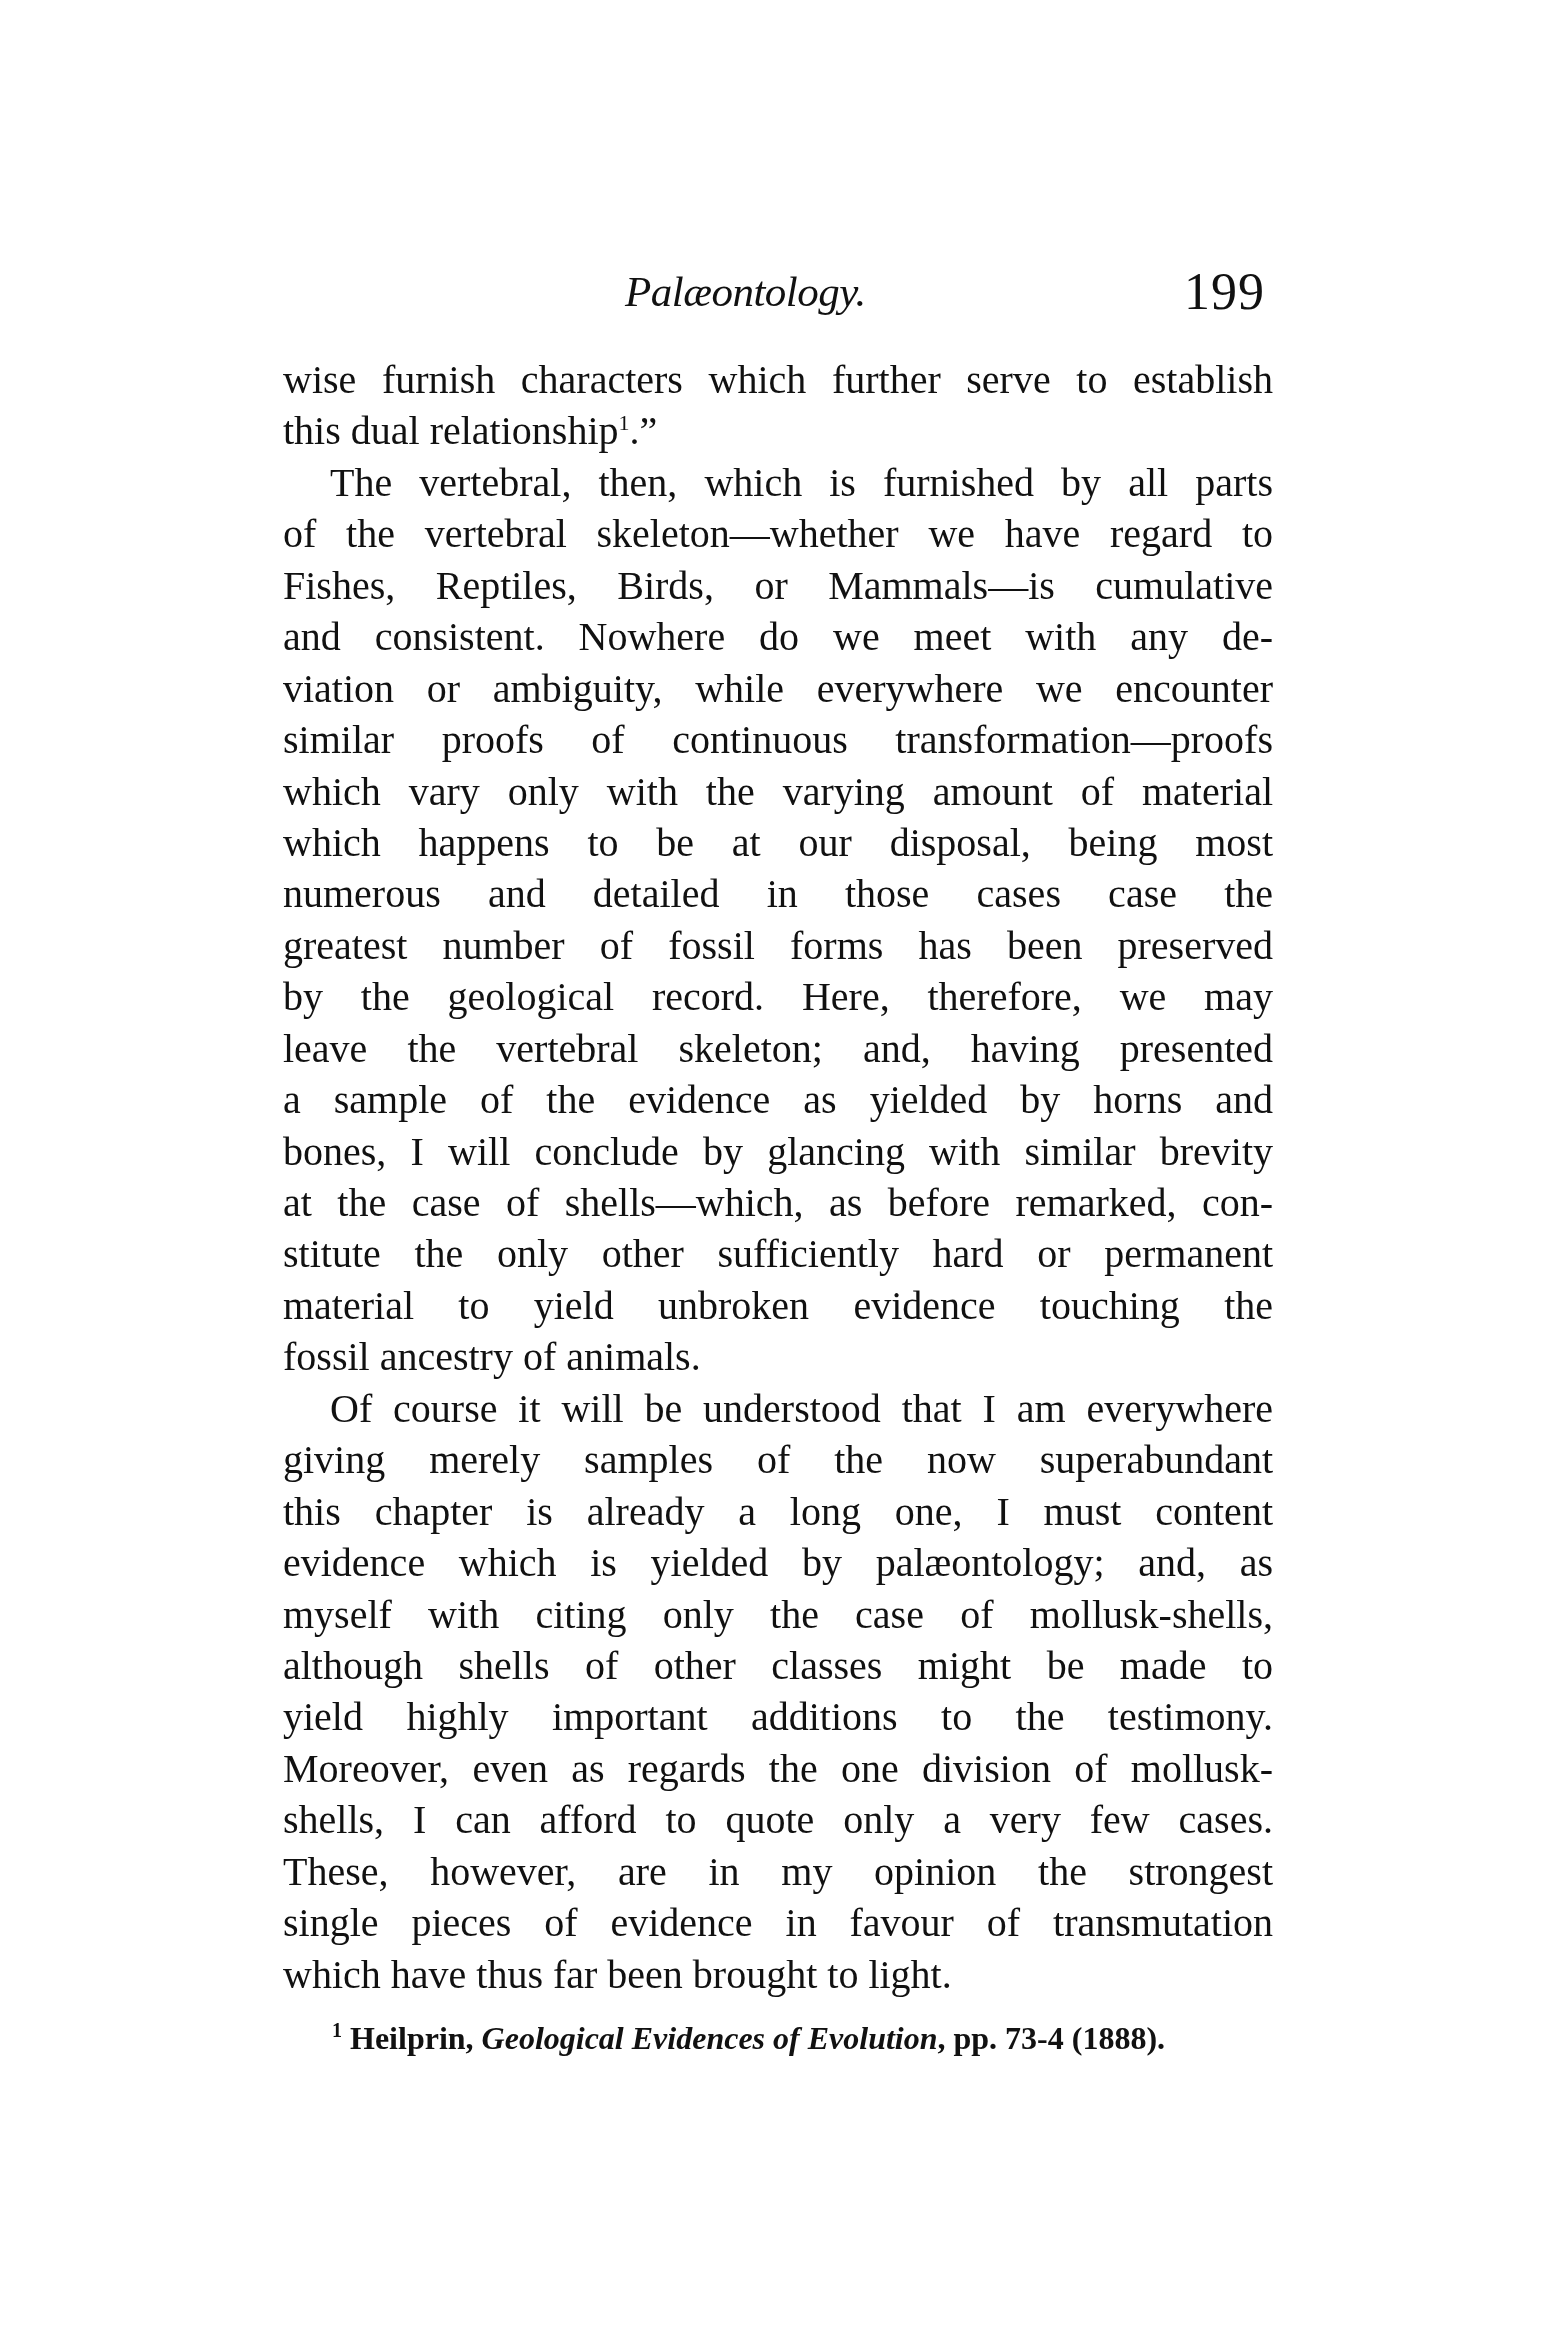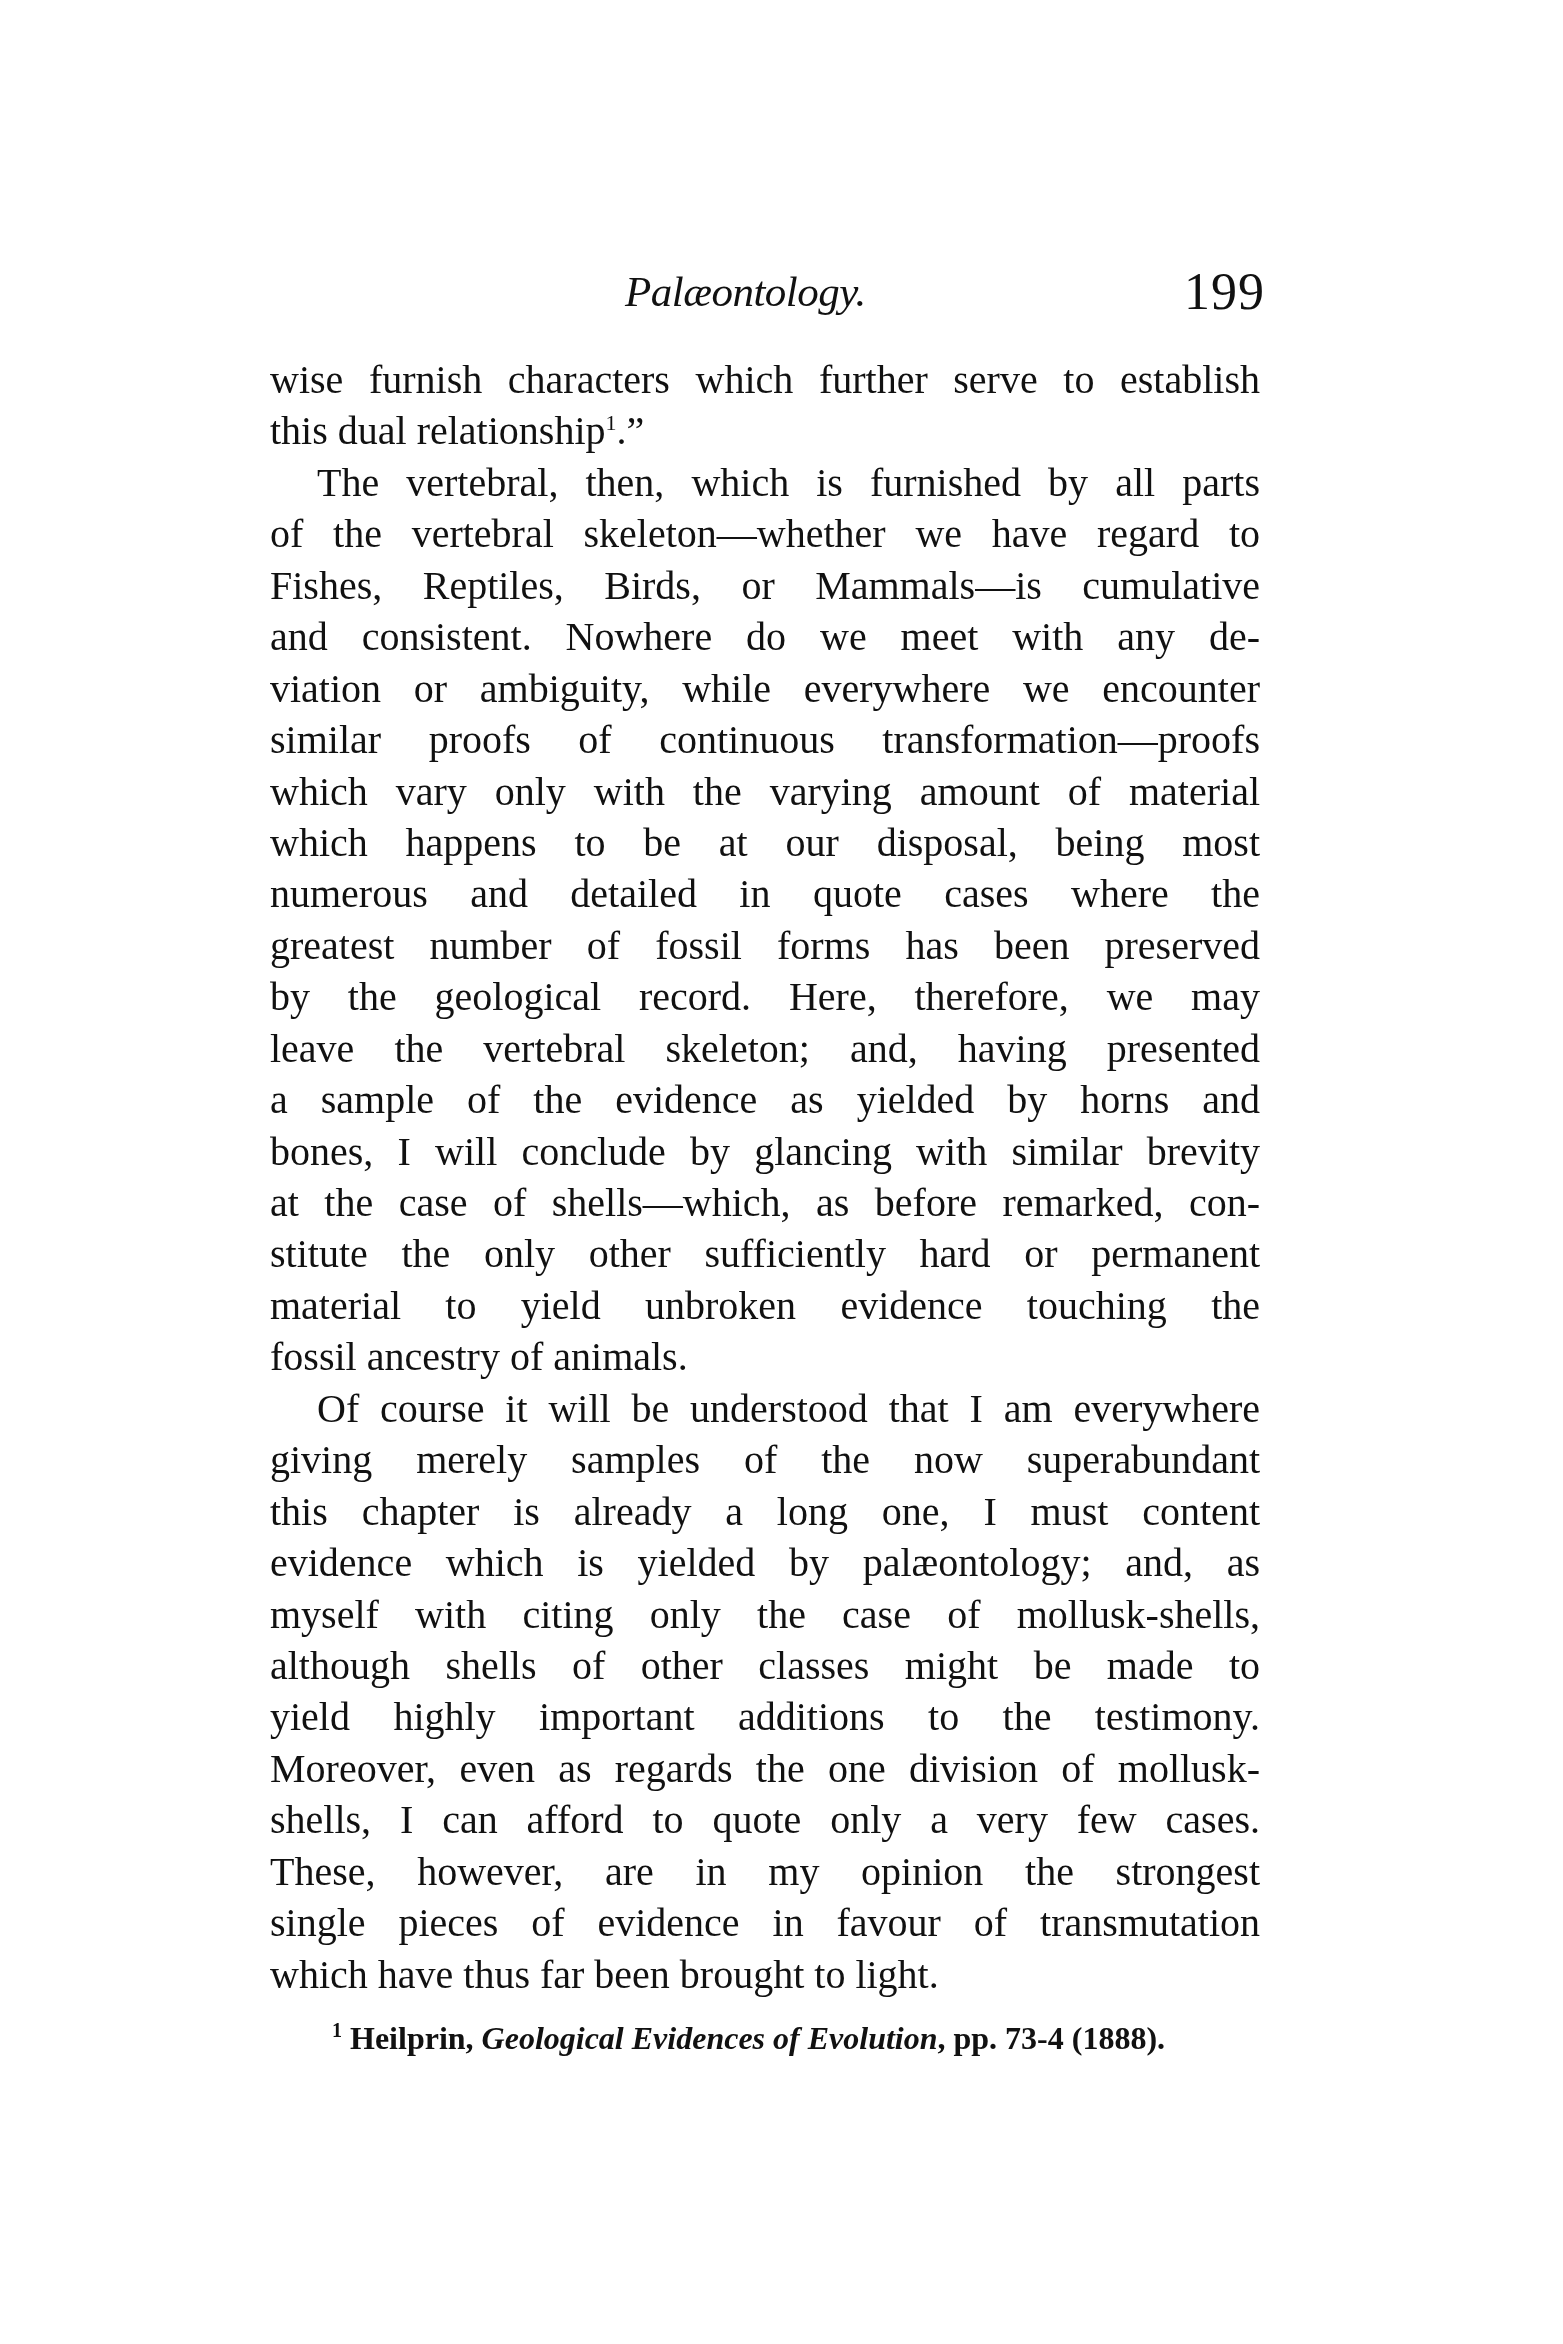--- a/index.html
+++ b/index.html
@@ -2,21 +2,21 @@
 <html><head>
 <meta charset="utf-8">
 <style>
   html, body { margin: 0; padding: 0; background: #ffffff; }
   body { width: 1563px; height: 2344px; position: relative; overflow: hidden;
          font-family: "Liberation Serif", "DejaVu Serif", serif; color: #111111; }
   .page { position: absolute; left: 0; top: 0; width: 1563px; height: 2344px; background: #ffffff; margin-top: 48px; }
   .running-head { position: absolute; top: 219px; left: 0; width: 1563px; height: 50px; line-height: 50px; }
   .running-title { position: absolute; left: 625px; font-style: italic; font-size: 43px; letter-spacing: -0.5px; }
   .page-number { position: absolute; right: 298px; font-size: 52px; letter-spacing: 1px; }
-  .body-text { position: absolute; left: 270px; top: 306px; width: 990px; }
+  .body-text { position: absolute; left: 283px; top: 306px; width: 990px; }
   .line { display: block; height: 51.45px; line-height: 51.45px; font-size: 40px; white-space: nowrap;
           text-align: justify; text-align-last: justify; }
   .line.indent { padding-left: 47px; }
   .line.last { text-align: left; text-align-last: left; }
   .line sup { font-size: 22px; line-height: 0; vertical-align: 14px; }
   .footnote { position: absolute; left: 332px; top: 1970px; line-height: 40px; font-size: 32px; white-space: nowrap; font-weight: bold; }
   .footnote .fn-mark { font-size: 20px; vertical-align: 12px; line-height: 0; margin-right: 8px; }
   .footnote .fn-title { font-style: italic; }
 </style>
 </head>
@@ -33,21 +33,21 @@
     <span class="line">wise furnish characters which further serve to establish</span>
     <span class="line last"><span>this dual relationship</span><sup>1</sup><span>.”</span></span>
     <span class="line indent">The vertebral, then, which is furnished by all parts</span>
     <span class="line">of the vertebral skeleton—whether we have regard to</span>
     <span class="line">Fishes, Reptiles, Birds, or Mammals—is cumulative</span>
     <span class="line">and consistent.  Nowhere do we meet with any de-</span>
     <span class="line">viation or ambiguity, while everywhere we encounter</span>
     <span class="line">similar proofs of continuous transformation—proofs</span>
     <span class="line">which vary only with the varying amount of material</span>
     <span class="line">which happens to be at our disposal, being most</span>
-    <span class="line">numerous and detailed in quote cases where the</span>
+    <span class="line">numerous and detailed in those cases case the</span>
     <span class="line">greatest number of fossil forms has been preserved</span>
     <span class="line">by the geological record.  Here, therefore, we may</span>
     <span class="line">leave the vertebral skeleton; and, having presented</span>
     <span class="line">a sample of the evidence as yielded by horns and</span>
     <span class="line">bones, I will conclude by glancing with similar brevity</span>
     <span class="line">at the case of shells—which, as before remarked, con-</span>
     <span class="line">stitute the only other sufficiently hard or permanent</span>
     <span class="line">material to yield unbroken evidence touching the</span>
     <span class="line last">fossil ancestry of animals.</span>
     <span class="line indent">Of course it will be understood that I am everywhere</span>

